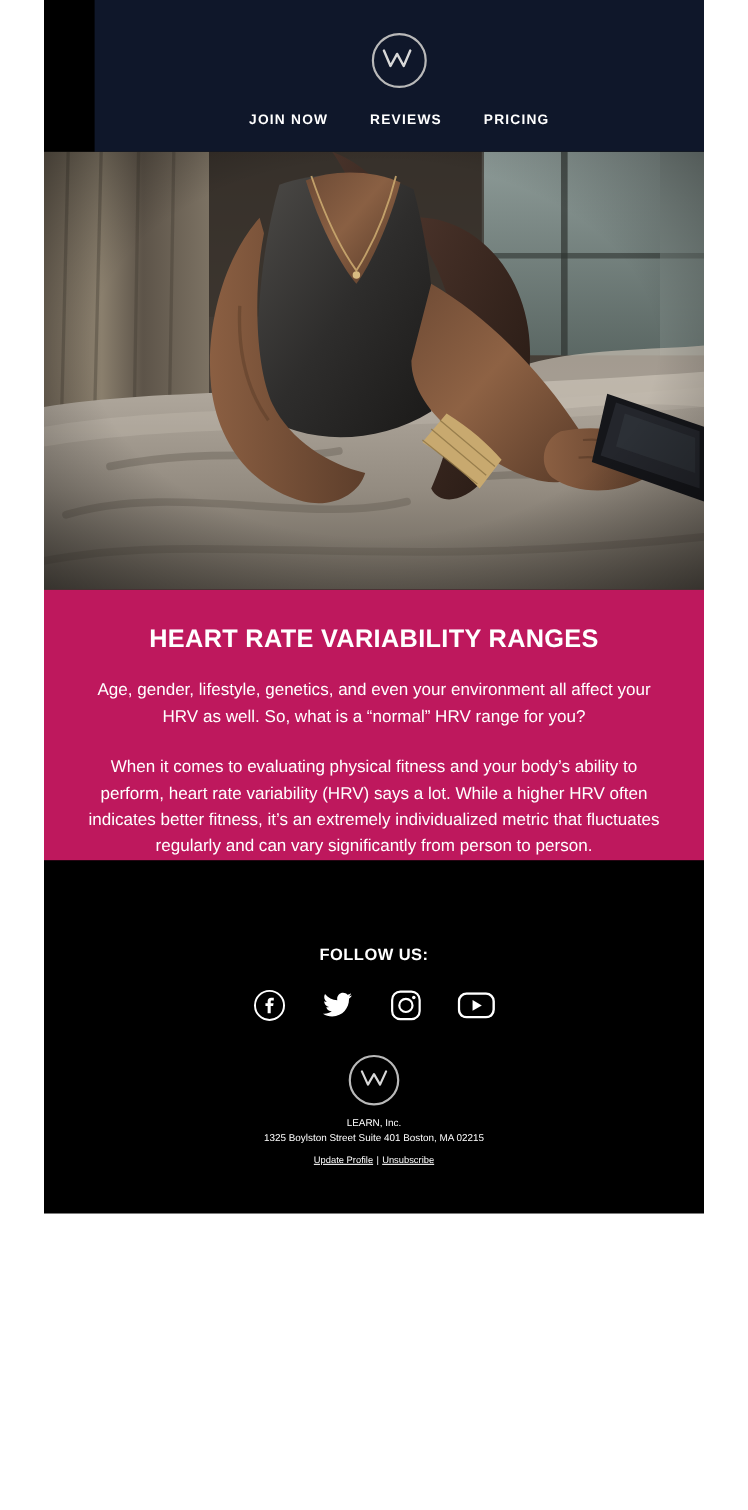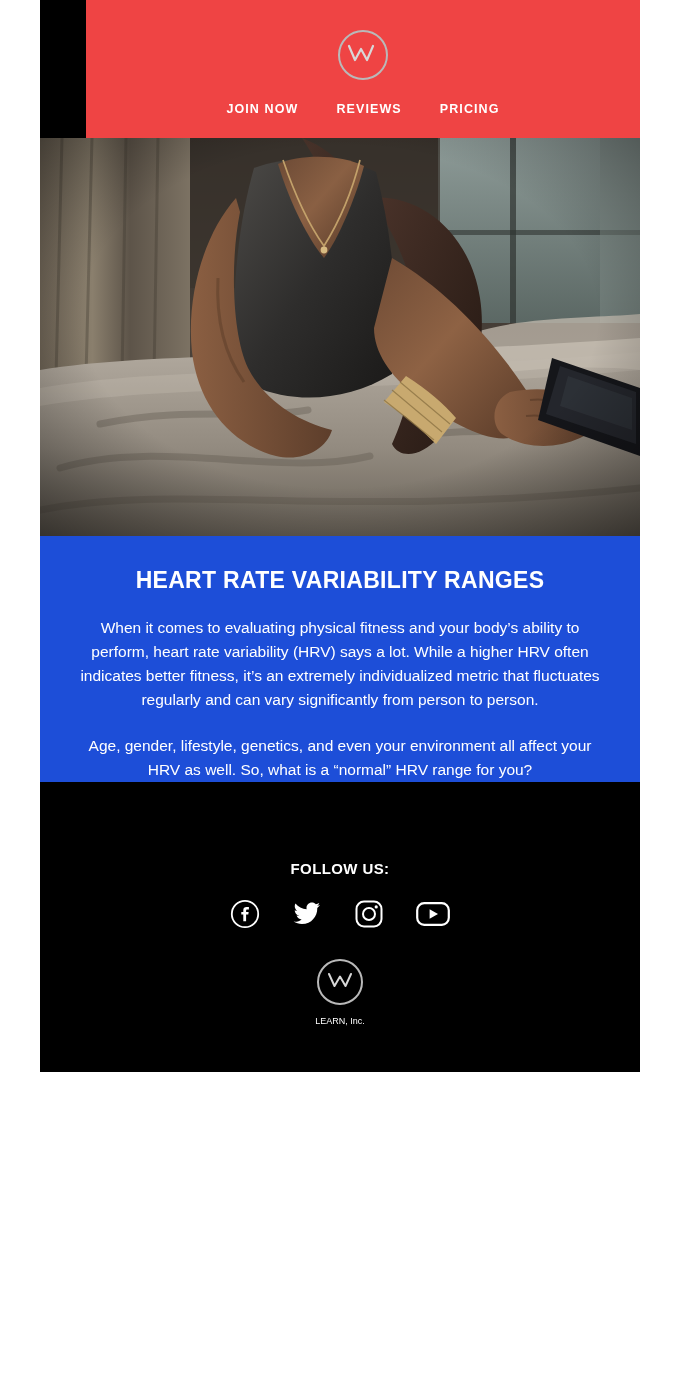--- a/index.html
+++ b/index.html
@@ -14,21 +14,21 @@
     overflow: hidden;
   }
   .email-wrap {
     width: 600px;
     margin: 0 auto;
     background: #000000;
     position: relative;
   }
   
   .header {
-    background: #ef4444;
+    background: #0f172a;
     padding: 30px 0 22px 0;
     text-align: center;
     margin-left: 46px;
   }
   .logo-mark {
     width: 46px;
     height: 46px;
     border: 2px solid #b9b9b9;
     border-radius: 50%;
     margin: 0 auto;
@@ -55,21 +55,21 @@
   .hero {
     width: 600px;
     height: 398px;
     position: relative;
     overflow: hidden;
     background: #3a332e;
   }
   .hero svg { display: block; }
   
   .content {
-    background: #1d4ed8;
+    background: #be185d;
     padding: 30px 34px 0 34px;
     text-align: center;
   }
   h1.title {
     color: #ffffff;
     font-size: 23px;
     line-height: 28px;
     letter-spacing: 0.3px;
     font-weight: bold;
     margin: 0 0 22px 0;
@@ -274,22 +274,22 @@
       <path d="M512 220 L600 250 L600 318 L498 282 Z" fill="#15161a"></path>
       <path d="M520 228 L596 254 L596 306 L506 276 Z" fill="#24262c"></path>
       <path d="M528 238 L592 260 L592 292 L520 268 Z" fill="#31343b" opacity="0.7"></path>
 
       <rect x="0" y="0" width="600" height="398" fill="url(#vig)"></rect>
     </svg>
   </div>
 
   <div class="content">
     <h1 class="title">HEART RATE VARIABILITY RANGES</h1>
+    <p class="para">Age, gender, lifestyle, genetics, and even your environment all affect your HRV as well. So, what is a “normal” HRV range for you?</p>
     <p class="para">When it comes to evaluating physical fitness and your body’s ability to perform, heart rate variability (HRV) says a lot. While a higher HRV often indicates better fitness, it’s an extremely individualized metric that fluctuates regularly and can vary significantly from person to person.</p>
-    <p class="para">Age, gender, lifestyle, genetics, and even your environment all affect your HRV as well. So, what is a “normal” HRV range for you?</p>
 
   </div>
 
   <div class="footer">
     <div class="follow">FOLLOW US:</div>
 
     <div class="socials">
       <a href="#">
         <svg width="30" height="30" viewBox="0 0 30 30" aria-hidden="true">
           <circle cx="15" cy="15" r="13.2" fill="none" stroke="#ffffff" stroke-width="1.8"></circle>
@@ -316,15 +316,19 @@
       </a>
     </div>
 
     <div class="footer-logo">
       <svg width="38" height="38" viewBox="0 0 38 38" aria-hidden="true">
         <path d="M8 13 L13.5 25 L19 15.5 L24.5 25 L30 13" fill="none" stroke="#d8d8d8" stroke-width="2" stroke-linecap="round" stroke-linejoin="round"></path>
       </svg>
     </div>
 
     <p class="addr">LEARN, Inc.</p>
+    <p class="addr">1325 Boylston Street Suite 401 Boston, MA 02215</p>
+    <div class="links">
+      <a href="#">Update Profile</a><span class="sep">|</span><a href="#">Unsubscribe</a>
+    </div>
   </div>
 
 </div>
 
 </body></html>

